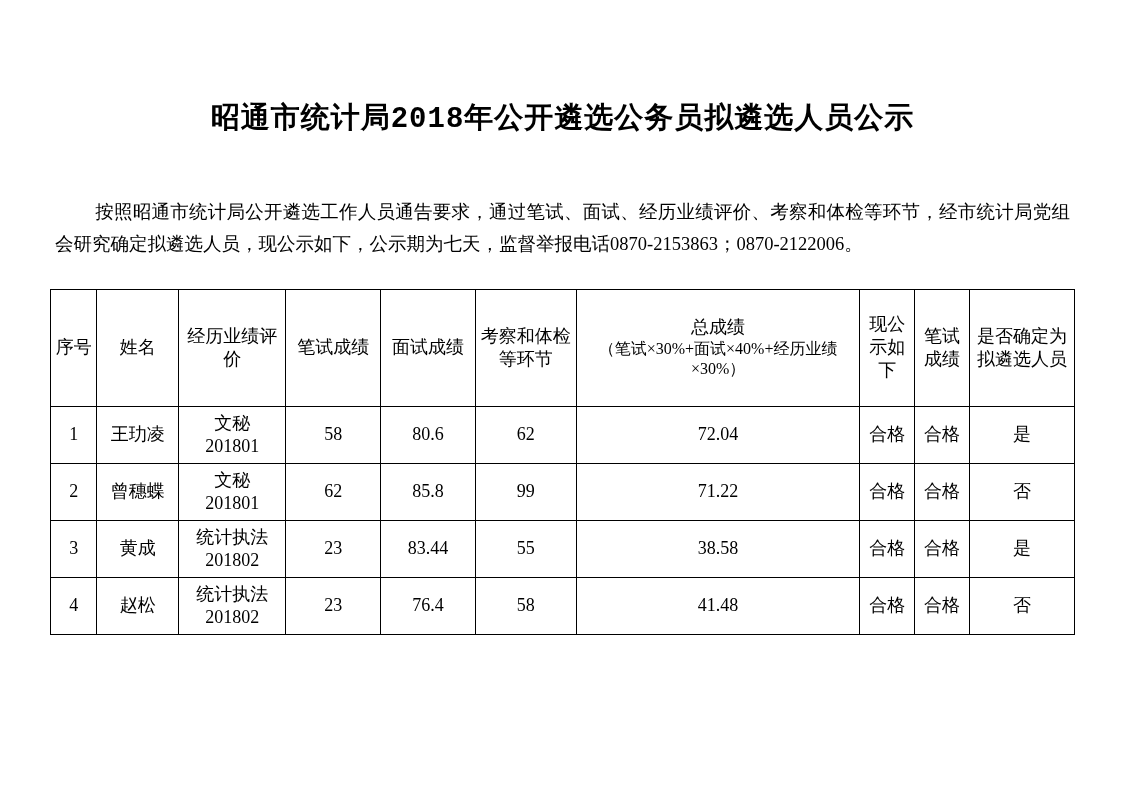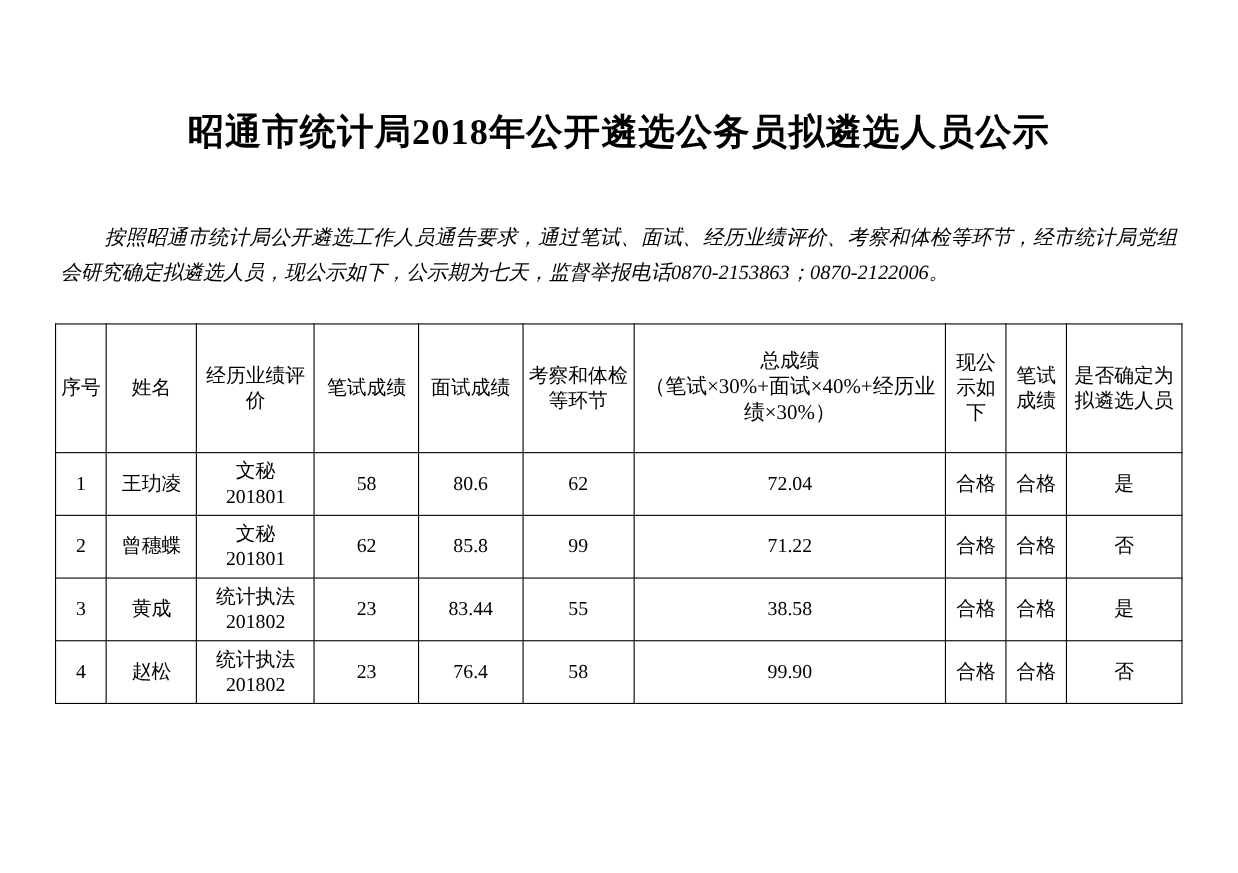--- a/index.html
+++ b/index.html
@@ -17,35 +17,34 @@
   }
   .page {
     width: 1125px;
     height: 794px;
     box-sizing: border-box;
     padding: 0 50px;
     position: relative;
   }
   .doc-title {
     text-align: center;
-    font-size: 33px;
+    font-size: 29px;
     font-weight: bold;
     letter-spacing: 1px;
     margin-top: 98px;
     margin-bottom: 0;
-    font-family: Liberation Serif, serif;
+    font-family: Liberation Mono, monospace;
   }
   .doc-body {
     margin-top: 58px;
     font-size: 18.5px;
     line-height: 1.75;
     text-align: justify;
     text-justify: inter-ideograph;
     padding: 0 5px;
-    font-style: italic;
   }
   .doc-body .indent {
     display: inline-block;
     width: 40px;
   }
   table.main-table {
     margin-top: 28px;
     border-collapse: collapse;
     width: 1025px;
     table-layout: fixed;
@@ -73,21 +72,21 @@
   .col-mianshi { width: 90px; }
   .col-jingli { width: 96px; }
   .col-total { width: 270px; }
   .col-tijian { width: 52px; }
   .col-kaocha { width: 52px; }
   .col-yes   { width: 100px; }
   .vert {
     line-height: 1.25;
   }
   .total-head-sub {
-    font-size: 19px;
+    font-size: 16px;
     display: block;
   }
 </style>
 </head>
 <body>
 
 <div class="page">
 
   <div class="doc-title">昭通市统计局2018年公开遴选公务员拟遴选人员公示</div>
 
@@ -172,21 +171,21 @@
       <tr>
         <td>4</td>
         <td>赵松</td>
         <td>
           <div>统计执法</div>
           <div>201802</div>
         </td>
         <td>23</td>
         <td>76.4</td>
         <td>58</td>
-        <td>99.90</td>
+        <td>41.48</td>
         <td>合格</td>
         <td>合格</td>
         <td>否</td>
       </tr>
     </tbody>
   </table>
 
 </div>
 
 </body></html>

